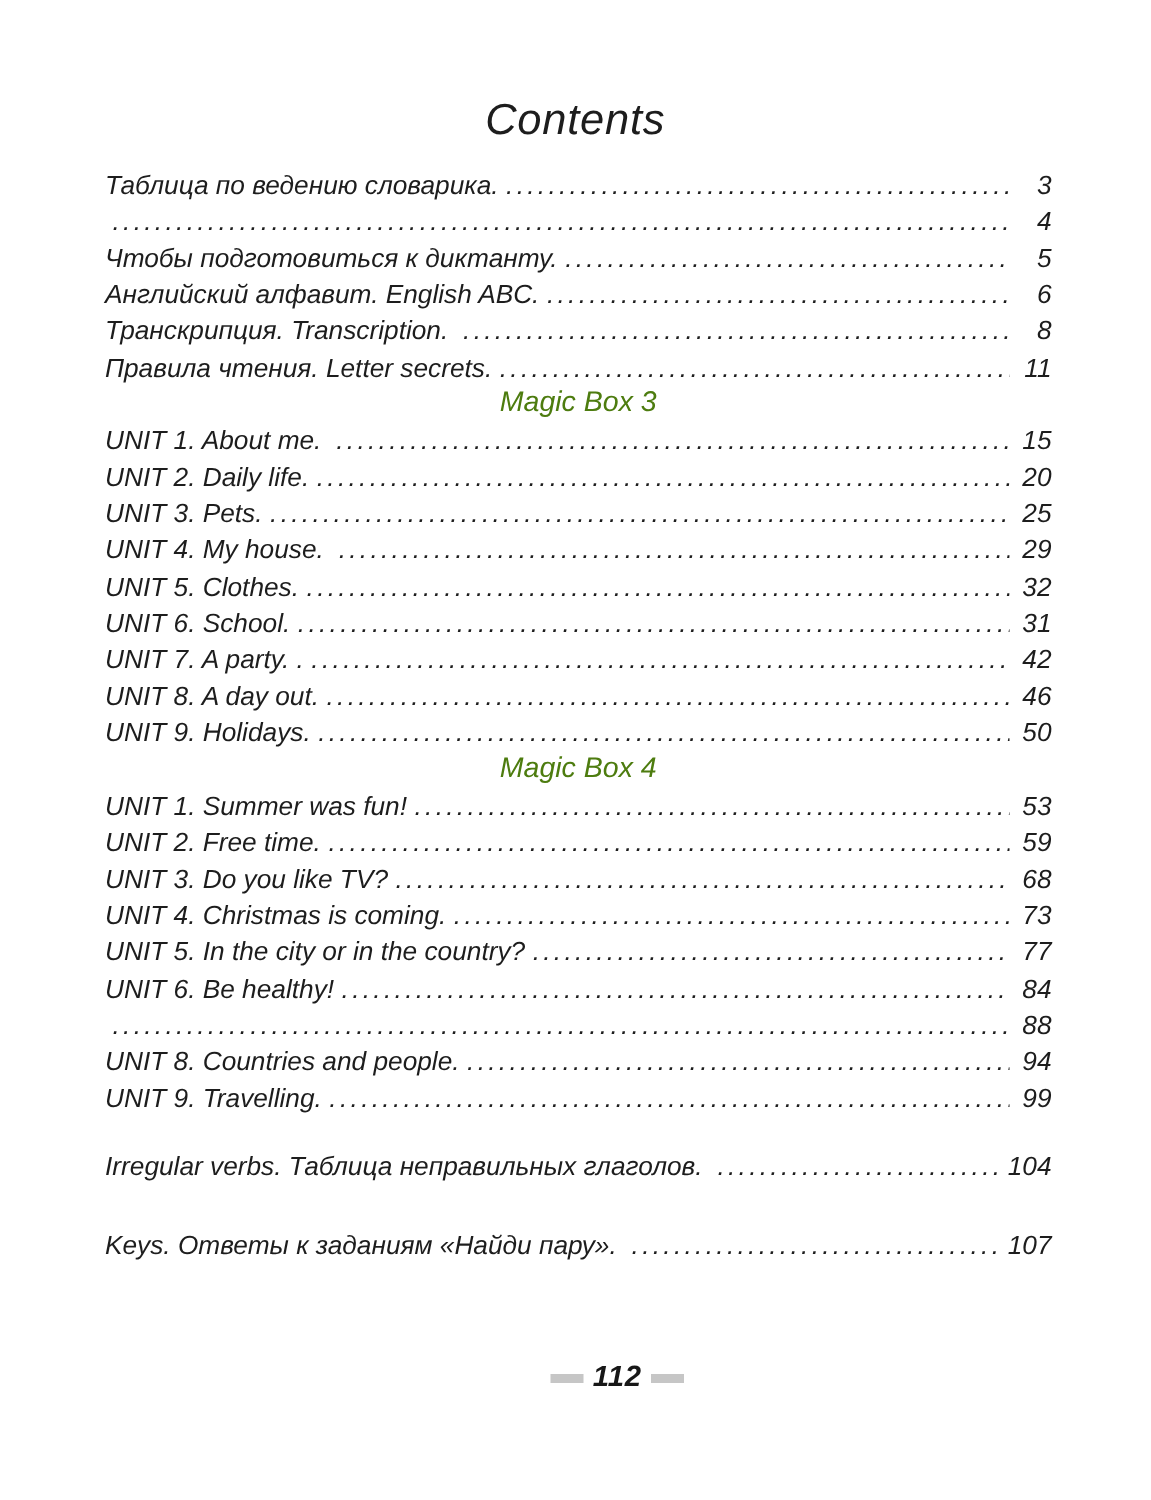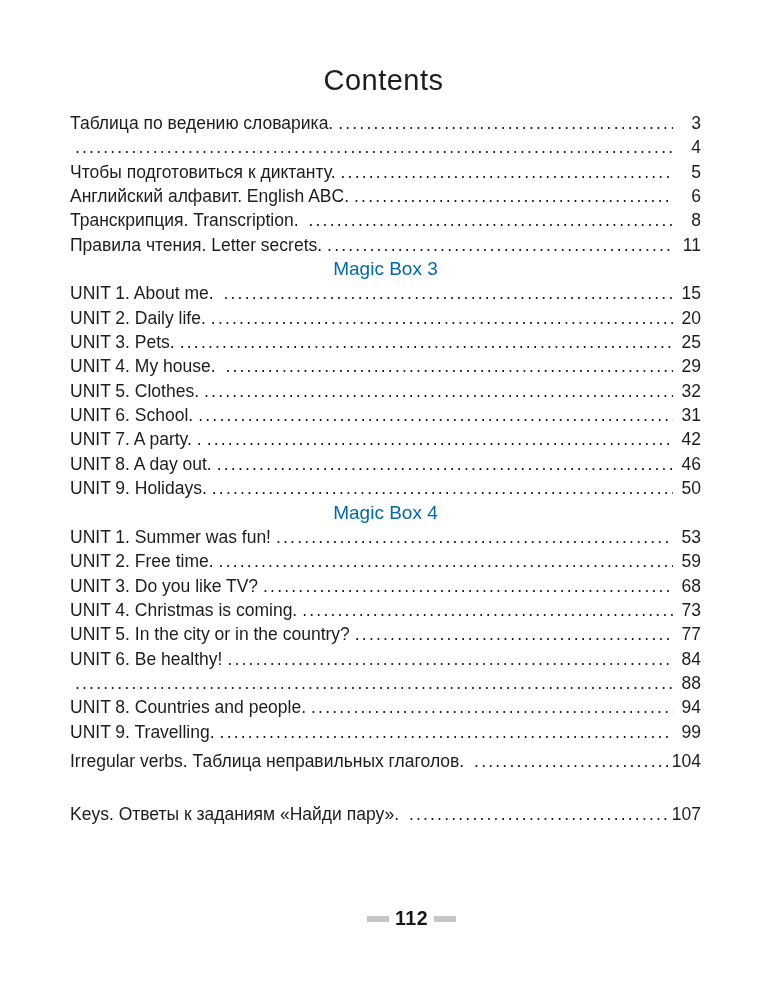--- a/index.html
+++ b/index.html
@@ -12,20 +12,21 @@
     height: 1000px;
     font-family: "Liberation Sans", sans-serif;
     color: #1d1d1d;
     overflow: hidden;
   }
   .page {
     position: relative;
     width: 767px;
     height: 1000px;
     background: #ffffff;
+    font-style: italic;
   }
   .page-title {
     position: absolute;
     top: 63px;
     left: 0;
     width: 100%;
     margin: 0;
     text-align: center;
     font-size: 29px;
     font-weight: 400;
@@ -62,23 +63,23 @@
     flex: 0 0 auto;
     min-width: 24px;
     text-align: right;
     padding-left: 4px;
   }
   .section-heading {
     height: 24.35px;
     line-height: 24.6px;
     text-align: center;
     font-size: 19px;
-    color: #0369a1;
+    color: #4d7c0f;
   }
-  .spaced-sm { margin-top: 5px; }
+  .spaced-sm { margin-top: 21px; }
   .spaced-lg { margin-top: 29px; }
   .page-footer {
     position: absolute;
     top: 906px;
     left: 0;
     width: 100%;
     display: flex;
     justify-content: center;
     align-items: center;
     gap: 6px;

